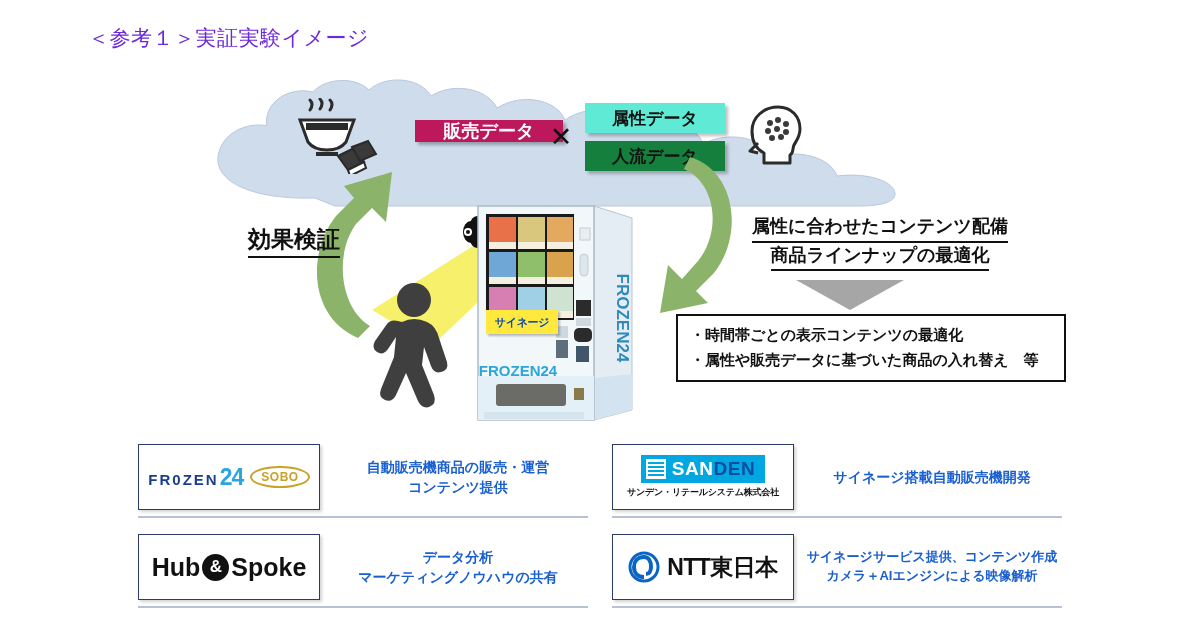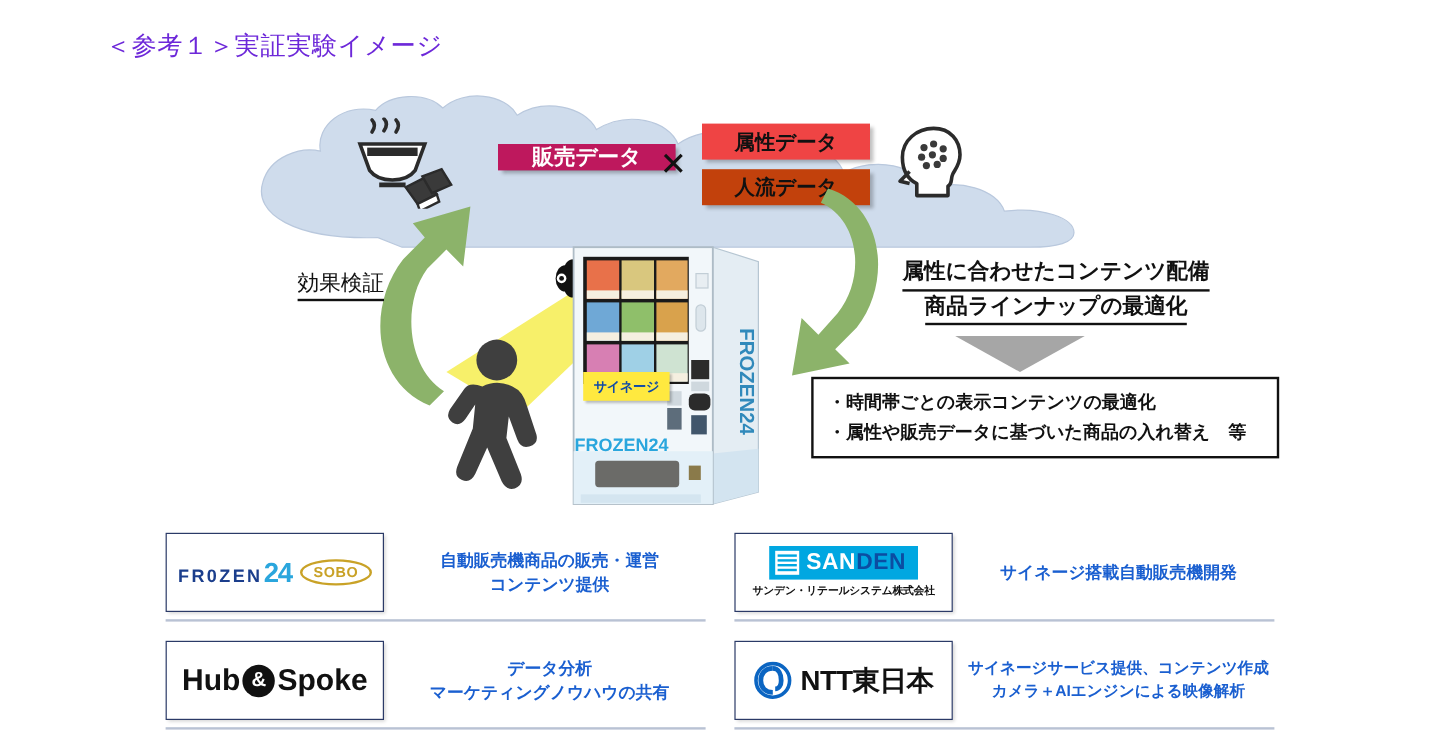--- a/index.html
+++ b/index.html
@@ -30,41 +30,41 @@
     left: 415px; top: 120px; width: 148px; height: 22px;
     background: #be185d; color: #ffffff; font-size: 18px;
     box-shadow: 3px 3px 3px rgba(0,0,0,0.28);
   }
   #multiply-symbol {
     position: absolute; left: 546px; top: 122px; width: 30px; height: 30px;
     font-size: 27px; font-weight: bold; color: #111; text-align: center; line-height: 30px;
   }
   #attribute-data-chip {
     left: 585px; top: 103px; width: 140px; height: 30px;
-    background: #ef4444; font-size: 17px;
+    background: #5eead4; font-size: 17px;
     box-shadow: 3px 3px 3px rgba(0,0,0,0.25);
   }
   #flow-data-chip {
     left: 585px; top: 141px; width: 140px; height: 30px;
-    background: #c2410c; font-size: 17px;
+    background: #15803d; font-size: 17px;
     box-shadow: 3px 3px 3px rgba(0,0,0,0.25);
   }
 
   #ramen-icon { position: absolute; left: 296px; top: 98px; width: 86px; height: 76px; }
   #brain-head-icon { position: absolute; left: 748px; top: 103px; width: 56px; height: 66px; }
 
   
   #left-cycle-arrow  { position: absolute; left: 296px; top: 150px; width: 130px; height: 190px; }
   #right-cycle-arrow { position: absolute; left: 628px; top: 155px; width: 130px; height: 160px; }
   #down-arrow-shape  { position: absolute; left: 790px; top: 278px; width: 120px; height: 34px; }
 
   
   #effect-label {
     position: absolute; left: 248px; top: 224px;
-    font-size: 18px; font-weight: normal; color: #111;
+    font-size: 23px; font-weight: bold; color: #111;
     border-bottom: 2px solid #111; padding-bottom: 1px; white-space: nowrap;
   }
 
   
   #optimization-headline {
     position: absolute; left: 690px; top: 214px; width: 380px;
     text-align: center; font-size: 18px; font-weight: bold; color: #111; line-height: 1.42;
   }
   #optimization-headline span { border-bottom: 2px solid #111; display: inline-block; padding-bottom: 1px; }
 

